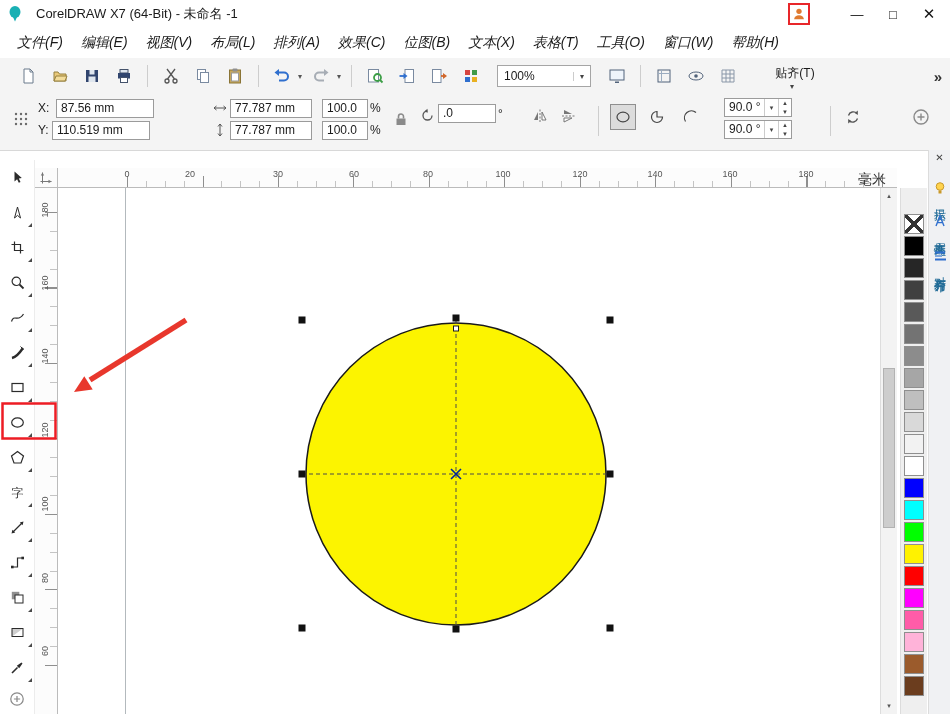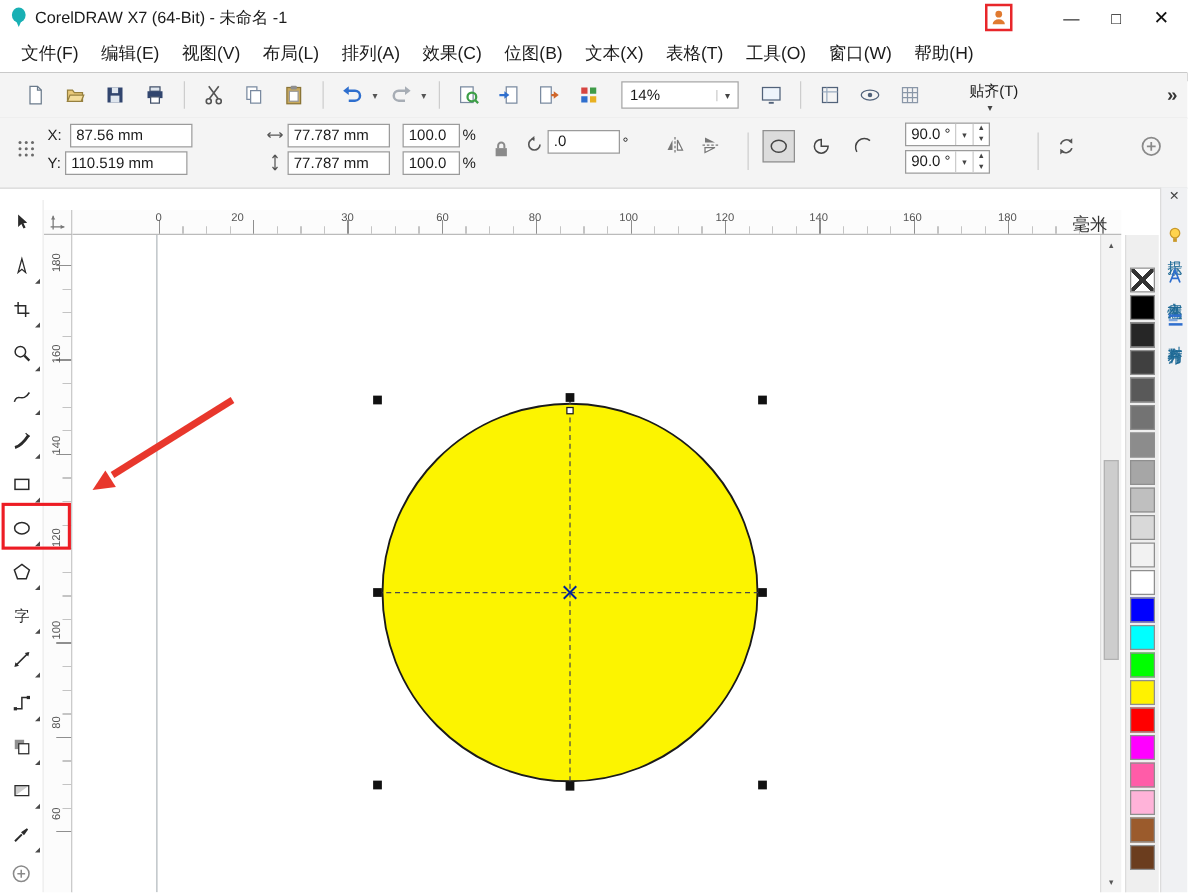--- a/index.html
+++ b/index.html
@@ -1,26 +1,26 @@
 <!DOCTYPE html>
 <html><head>
 <meta charset="utf-8">
 <style>
   html,body{margin:0;padding:0;}
   #app{position:relative;width:950px;height:714px;background:#fff;overflow:hidden;
        font-family:"Liberation Sans","DejaVu Sans",sans-serif;color:#1a1a1a;-webkit-font-smoothing:antialiased;}
   
   .titlebar{position:absolute;top:0;left:0;right:0;height:28px;display:flex;align-items:center;padding:0 6px;background:#fff;}
-  .title-text{font-size:13px;margin-left:4px;}
+  .title-text{font-size:13px;margin-left:12px;}
   .tb-spacer{flex:1;}
   .account-box{width:22px;height:22px;border:2px solid #e8262a;box-sizing:border-box;display:flex;align-items:center;justify-content:center;margin-right:26px;background:#fff;}
   .win-btn{width:30px;height:22px;display:flex;align-items:center;justify-content:center;font-size:13px;color:#111;margin-left:6px;}
   .win-btn.close{font-size:15px;font-weight:bold;}
   
-  .menubar{position:absolute;top:28px;left:0;right:0;height:30px;display:flex;align-items:center;padding-left:8px;background:#fff;border-bottom:7px solid #404040;}
+  .menubar{position:absolute;top:28px;left:0;right:0;height:30px;display:flex;align-items:center;padding-left:8px;background:#fff;border-bottom:7px solid #404040;font-style:italic;}
   .menu-item{padding:4px 9px;font-size:14px;white-space:nowrap;}
   
   .toolbar{position:absolute;top:58px;left:0;right:0;height:36px;background:#f4f4f4;border-bottom:1px solid #dcdcdc;display:flex;align-items:center;padding-left:12px;}
   .tb-btn{width:26px;height:26px;display:flex;align-items:center;justify-content:center;margin:0 3px;flex:none;}
   .tb-sep{width:1px;height:22px;background:#cdcdcd;margin:0 7px;flex:none;}
   .tb-caret{font-size:8px;color:#555;margin-left:-3px;width:10px;text-align:center;}
   .combo{height:22px;background:#fff;border:1px solid #a5a5a5;display:flex;align-items:center;font-size:12px;box-sizing:border-box;}
   .zoom-combo{width:94px;margin:0 10px;}
   .combo-val{flex:1;padding-left:6px;white-space:nowrap;}
   .combo-arrow{width:16px;border-left:1px solid #ccc;text-align:center;font-size:8px;color:#444;}
@@ -208,21 +208,21 @@
       </span>
     <span class="tb-btn">
       <svg width="18" height="18" viewBox="0 0 18 18">
           <rect x="3" y="3" width="5" height="5" fill="#d64541"></rect>
           <rect x="10" y="3" width="5" height="5" fill="#3f9b48"></rect>
           <rect x="3" y="10" width="5" height="5" fill="#2f6fce"></rect>
           <rect x="10" y="10" width="5" height="5" fill="#e8b021"></rect>
         </svg>
       </span>
     <span class="combo zoom-combo">
-      <span class="combo-val">14%</span>
+      <span class="combo-val">100%</span>
       <span class="combo-arrow">▾</span>
     </span>
     <span class="tb-btn">
       <svg width="18" height="18" viewBox="0 0 18 18">
           <rect x="2" y="3" width="14" height="10" fill="#eef4fb" stroke="#51627a"></rect>
           <rect x="7" y="14.5" width="4" height="1.5" fill="#51627a"></rect>
         </svg>
       </span>
     <span class="tb-sep"></span>
     <span class="tb-btn">

